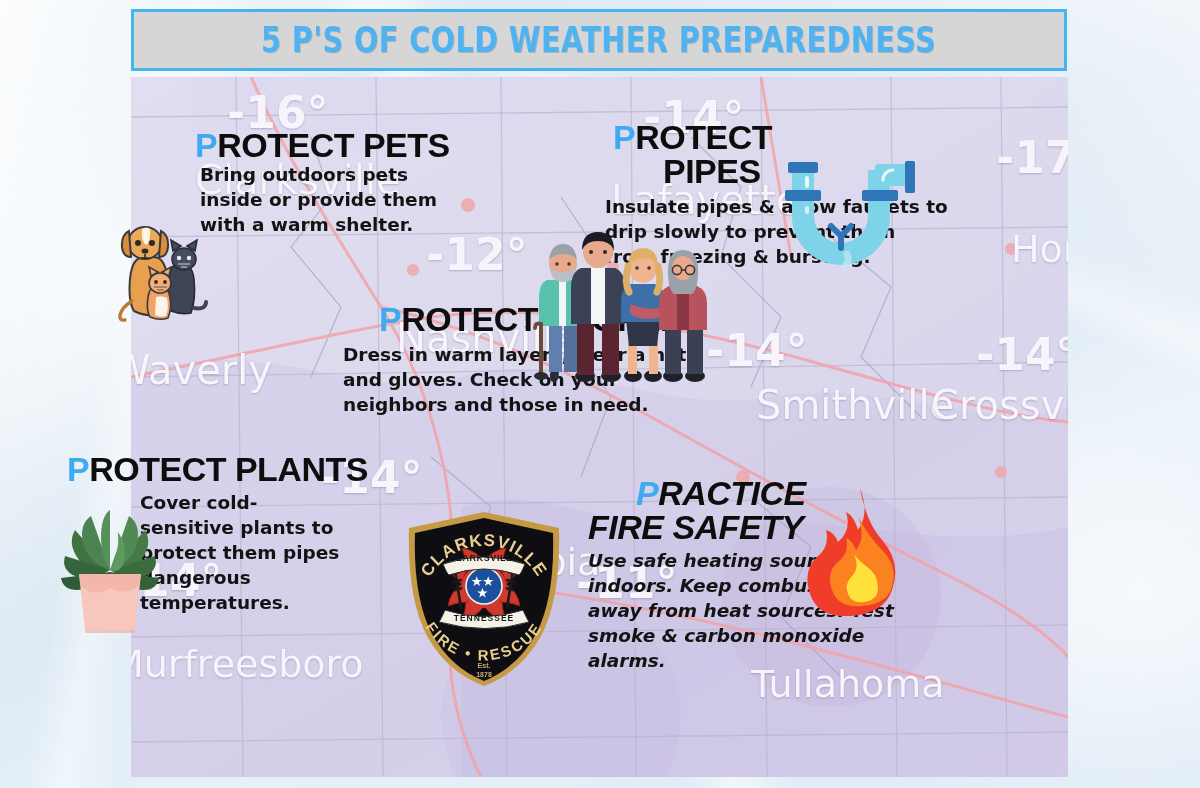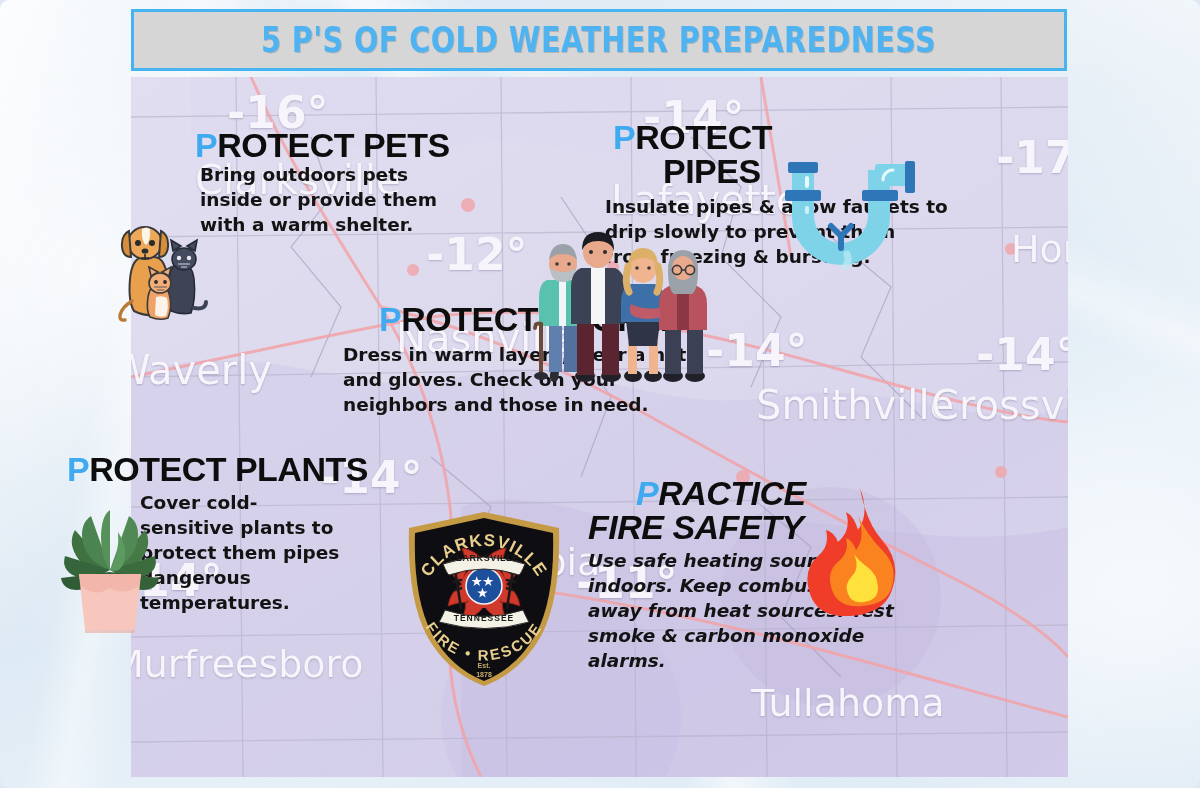--- a/index.html
+++ b/index.html
@@ -10,21 +10,20 @@
   }
   
   #frame{
     position:relative;width:1200px;height:788px;overflow:hidden;
     background:
       linear-gradient(118deg, rgba(255,255,255,.85) 0%, rgba(255,255,255,0) 22%),
       linear-gradient(212deg, rgba(255,255,255,.65) 0%, rgba(255,255,255,0) 30%),
       radial-gradient(60% 80% at 8% 35%, rgba(255,255,255,.75), rgba(255,255,255,0) 60%),
       radial-gradient(50% 60% at 95% 75%, rgba(255,255,255,.70), rgba(255,255,255,0) 60%),
       linear-gradient(160deg,#e2edf6 0%,#d7e5f1 40%,#e6f0f8 70%,#dce9f4 100%);
-    border-radius: 9px;
   }
   #frame:before{
     content:"";position:absolute;inset:0;
     background:
       linear-gradient(65deg, rgba(255,255,255,0) 44%, rgba(255,255,255,.55) 47%, rgba(255,255,255,0) 51%),
       linear-gradient(100deg, rgba(255,255,255,0) 12%, rgba(255,255,255,.45) 15%, rgba(255,255,255,0) 19%),
       linear-gradient(22deg, rgba(255,255,255,0) 70%, rgba(255,255,255,.4) 73%, rgba(255,255,255,0) 77%);
     pointer-events:none;
   }
 
@@ -179,21 +178,21 @@
     <div id="map-labels">
         <div class="maplabel city" style="left: 64px; top: 80px; font-size: 40px;">Clarksville</div>
         <div class="maplabel city" style="left: 480px; top: 100px; font-size: 40px;">Lafayette</div>
         <div class="maplabel city" style="left: 265px; top: 238px; font-size: 40px;">Nashville</div>
         <div class="maplabel city" style="left: 625px; top: 305px; font-size: 40px;">Smithville</div>
         <div class="maplabel city" style="left: 800px; top: 305px; font-size: 40px;">Crossville</div>
         <div class="maplabel city" style="left: -20px; top: 270px; font-size: 40px;">Waverly</div>
         <div class="maplabel city" style="left: 290px; top: 463px; font-size: 38px;">Columbia</div>
         <div class="maplabel city" style="left: 880px; top: 150px; font-size: 38px;">Homestead</div>
         <div class="maplabel city" style="left: -20px; top: 565px; font-size: 38px;">Murfreesboro</div>
-        <div class="maplabel city" style="left: 620px; top: 604px; font-size: 38px; text-align: right;">Tullahoma</div>
+        <div class="maplabel city" style="left: 620px; top: 585px; font-size: 38px; text-align: right;">Tullahoma</div>
         <div class="maplabel temp" style="left: 96px; top: 10px;">-16°</div>
         <div class="maplabel temp" style="left: 512px; top: 15px;">-14°</div>
         <div class="maplabel temp" style="left: 865px; top: 55px;">-17°</div>
         <div class="maplabel temp" style="left: 295px; top: 152px;">-12°</div>
         <div class="maplabel temp" style="left: 575px; top: 248px;">-14°</div>
         <div class="maplabel temp" style="left: 845px; top: 252px;">-14°</div>
         <div class="maplabel temp" style="left: 190px; top: 375px;">-14°</div>
         <div class="maplabel temp" style="left: -10px; top: 478px;">-14°</div>
         <div class="maplabel temp" style="left: 445px; top: 480px;">-11°</div>
       </div>

